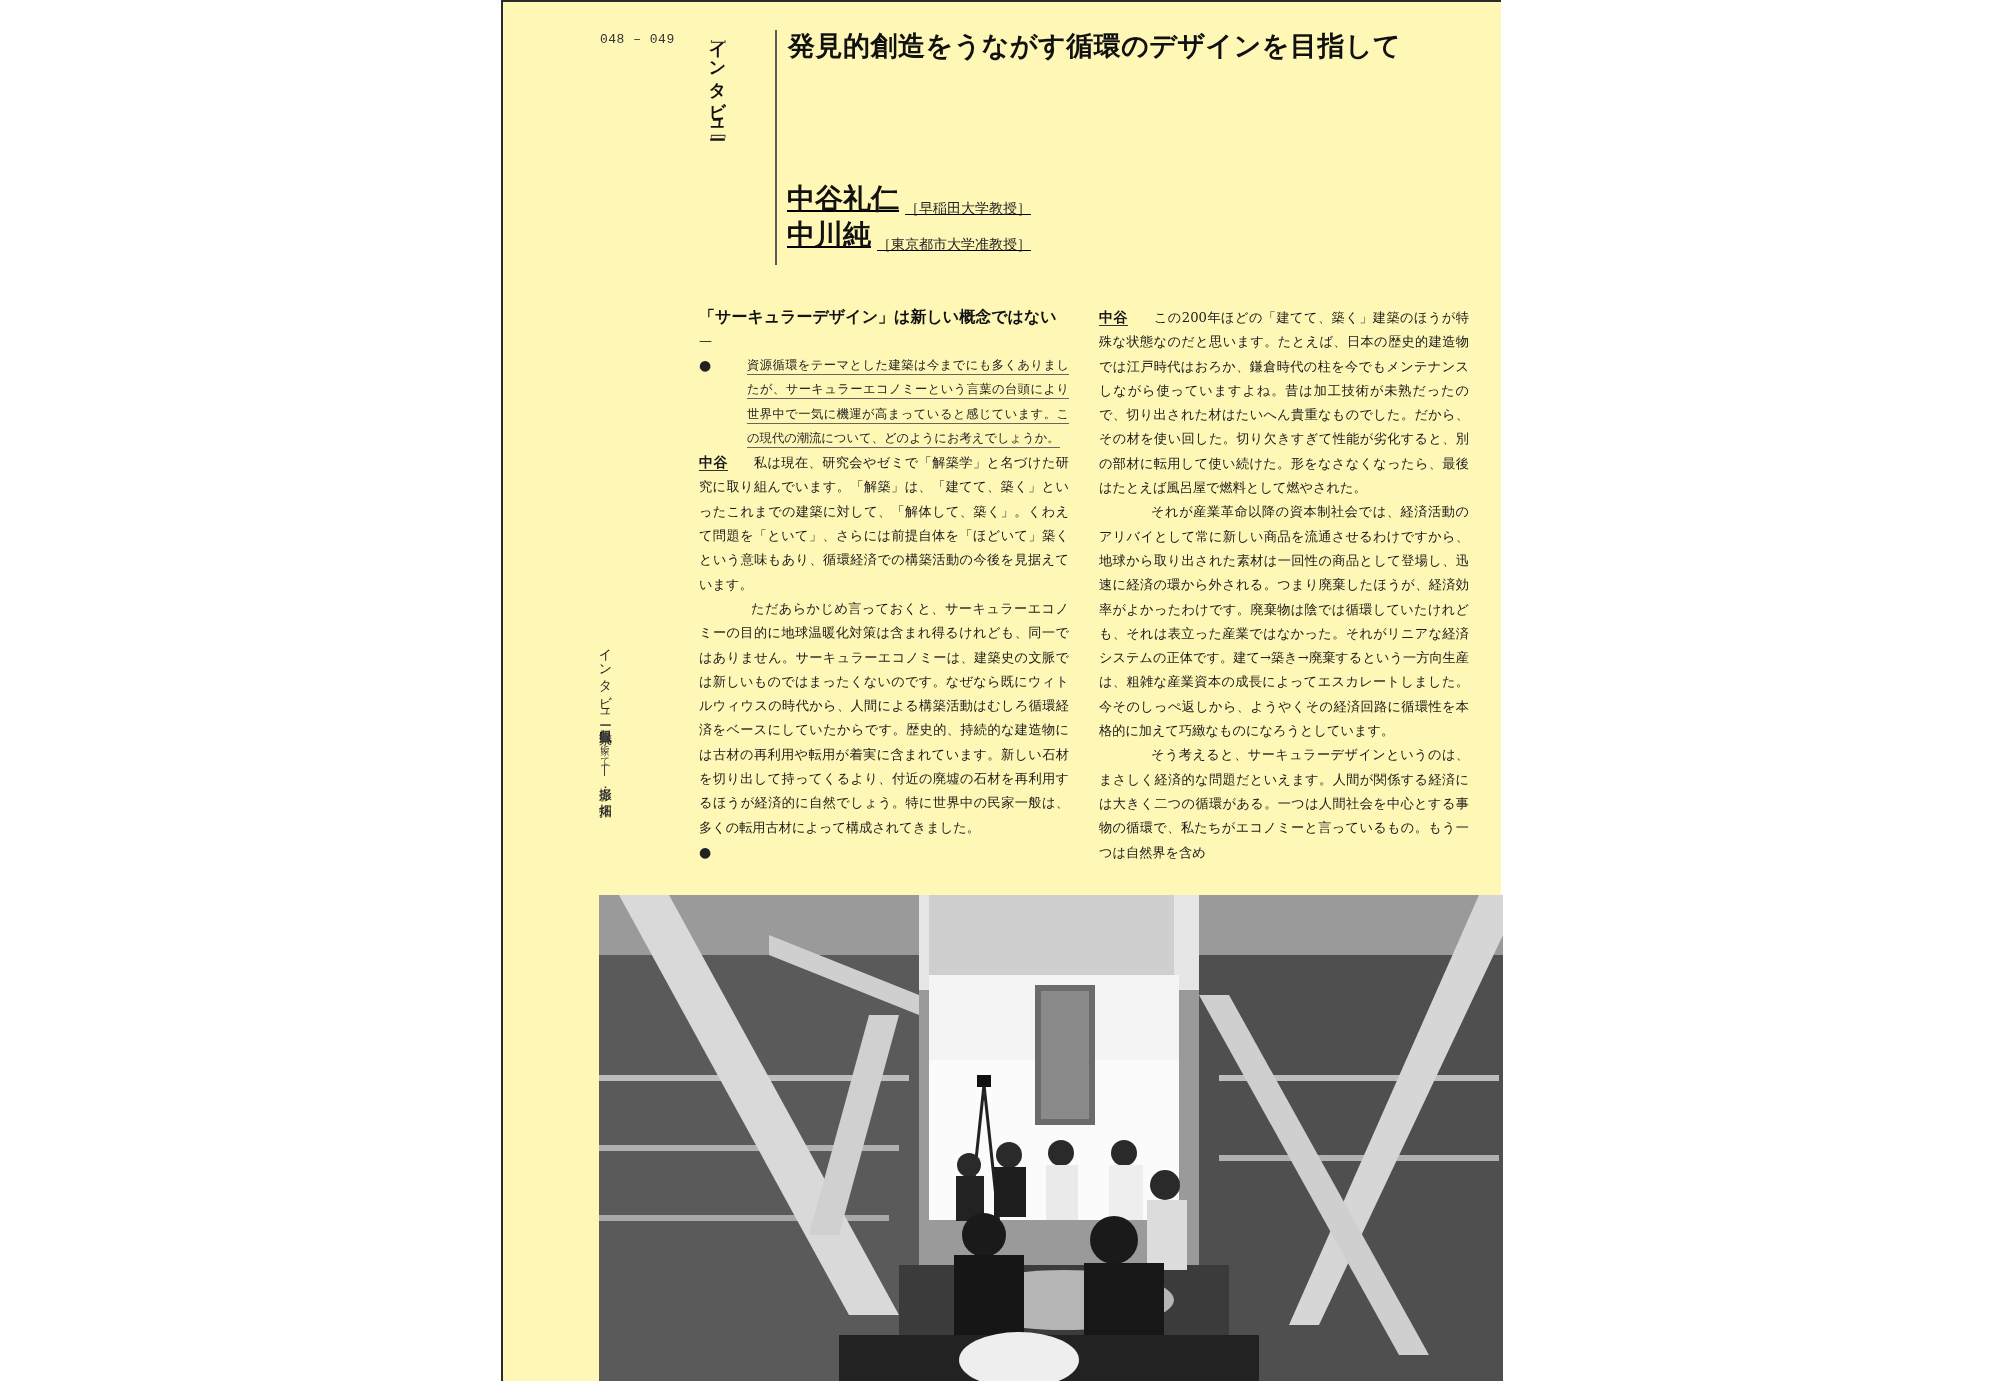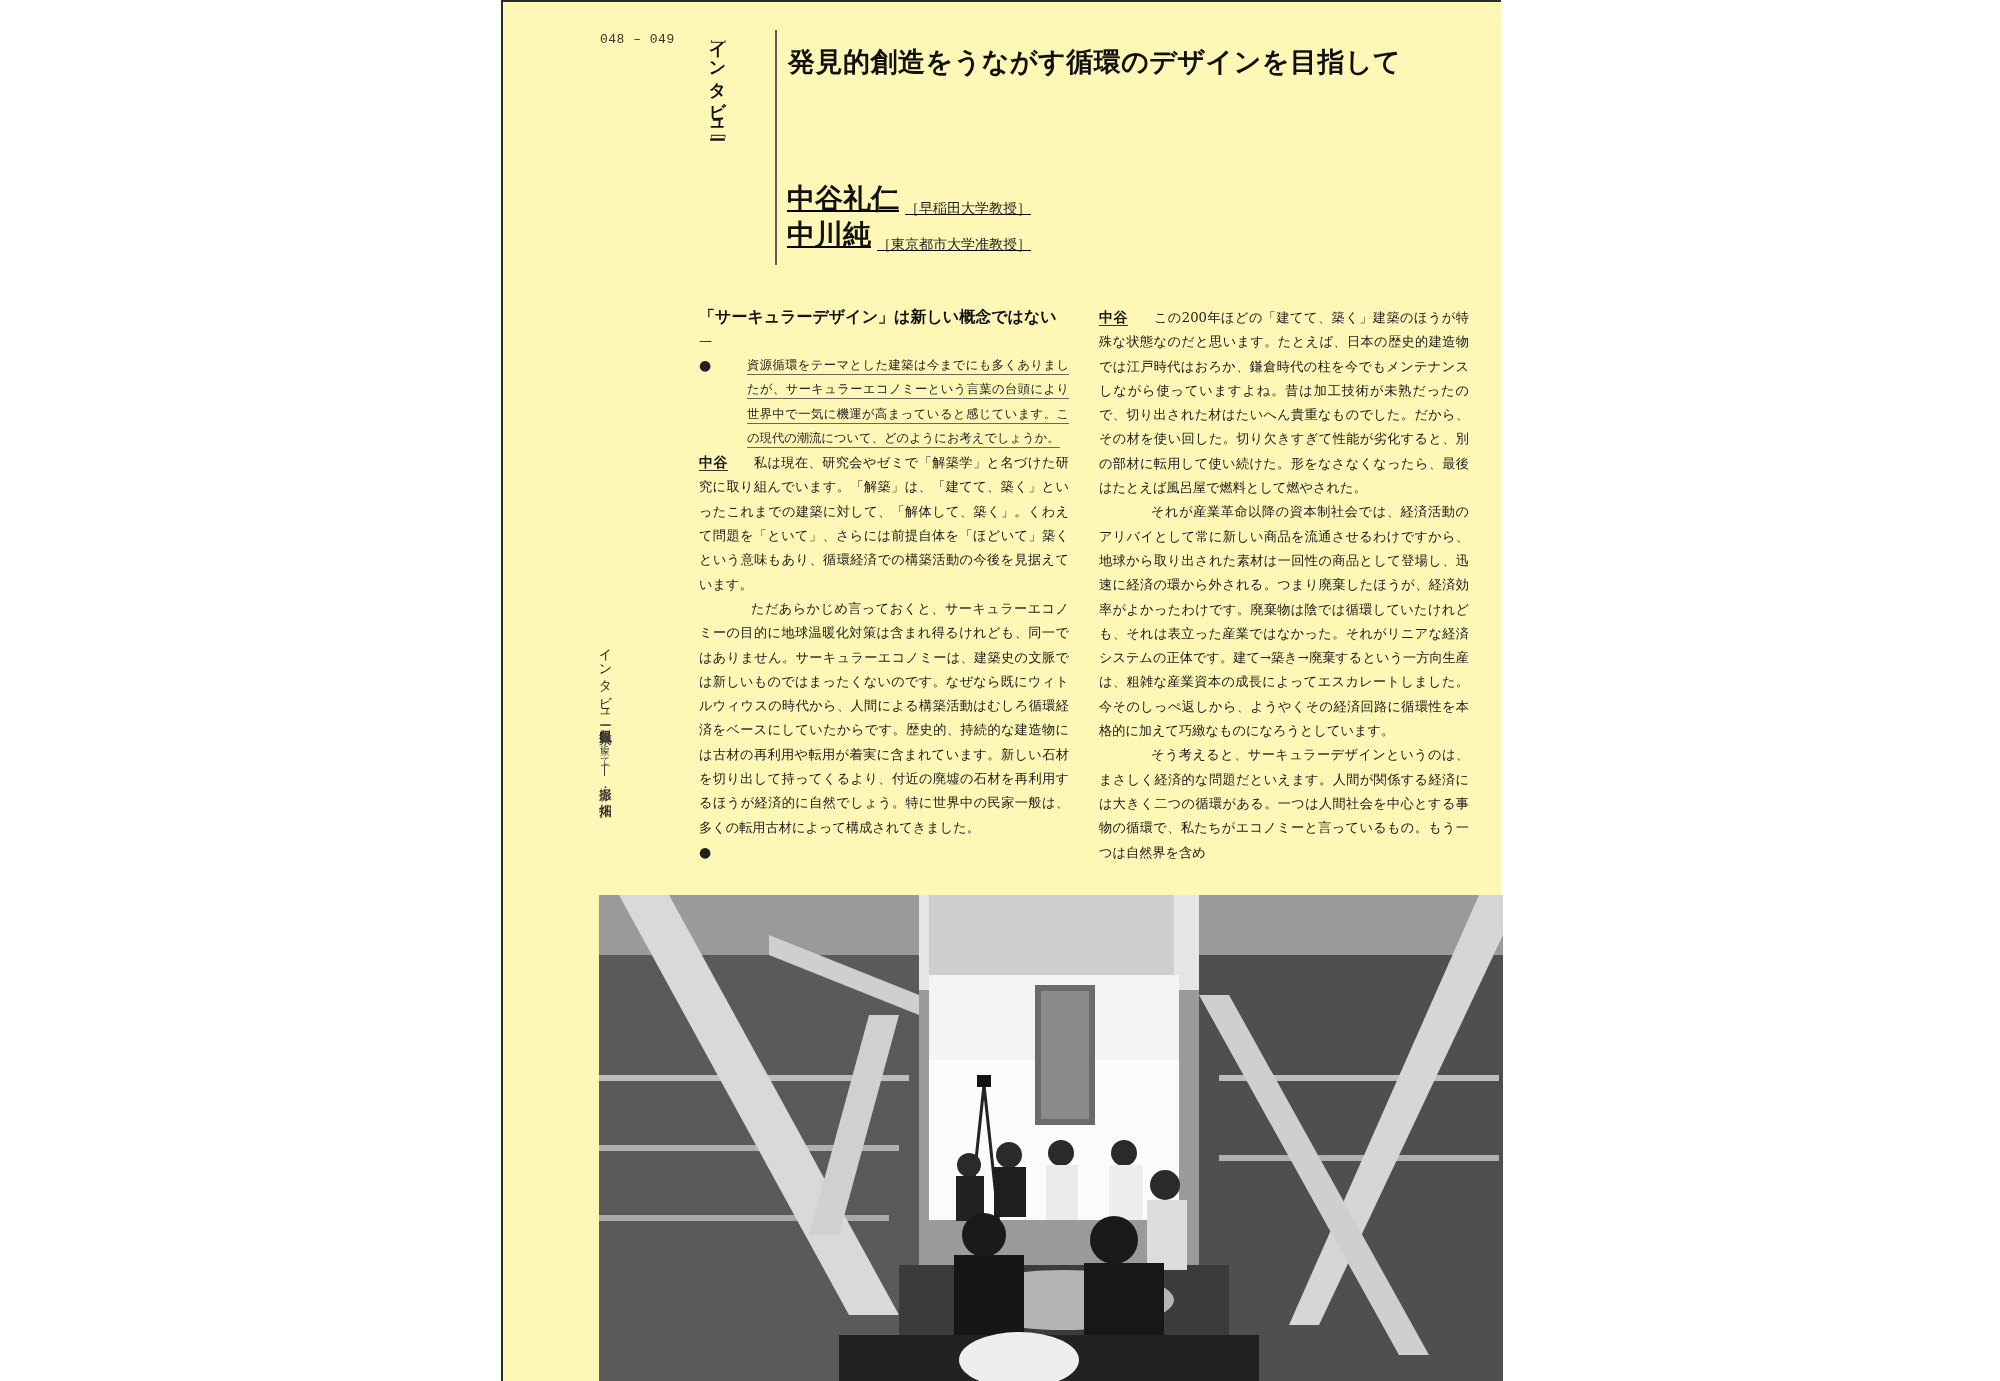--- a/index.html
+++ b/index.html
@@ -8,21 +8,21 @@
       position: absolute; left: 501px; top: 0; width: 1000px; height: 1381px;
       background: #fff7b6; border-left: 2px solid #2b2b2b; border-top: 2px solid #2b2b2b; box-sizing: border-box;
     }
     .folio { position: absolute; left: 97px; top: 30px; font-size: 13px; color: #333; letter-spacing: 0.5px; font-family: Liberation Mono, monospace; }
     .category {
       position: absolute; left: 204px; top: 26px; writing-mode: vertical-rl; font-size: 17px; font-weight: bold; color: #111;
       font-family: "DejaVu Sans", sans-serif; letter-spacing: 1px;
     }
     .category .br { font-weight: normal; color: #444; }
     .vline { position: absolute; left: 272px; top: 28px; width: 2px; height: 235px; background: #5a5a5a; }
-    .title { position: absolute; left: 285px; top: 26px; font-size: 27px; font-weight: bold; color: #111; letter-spacing: 0.5px; font-family: "DejaVu Sans", sans-serif; margin-top: 16px; }
+    .title { position: absolute; left: 285px; top: 26px; font-size: 27px; font-weight: bold; color: #111; letter-spacing: 0.5px; font-family: "DejaVu Sans", sans-serif; }
     .authors { position: absolute; left: 284px; top: 180px; }
     .author { display: flex; align-items: flex-end; height: 36px; text-decoration: underline; }
     .author .name { font-size: 28px; font-weight: bold; color: #111; font-family: "DejaVu Sans", sans-serif; }
     .author .aff { font-size: 14px; color: #222; margin-left: 6px; font-family: "DejaVu Sans", sans-serif; }
     .col { position: absolute; top: 303px; width: 370px; font-size: 13.2px; line-height: 24.3px; color: #1a1a1a; font-family: "DejaVu Serif", serif; text-align: justify; }
     .col-left { left: 196px; }
     .col-right { left: 596px; }
     .section-head { font-family: "DejaVu Sans", sans-serif; font-weight: bold; font-size: 16px; line-height: 24px; color: #111; }
     .dash { font-family: "DejaVu Sans", sans-serif; font-size: 13px; line-height: 24px; }
     .q { display: flex; font-family: "DejaVu Sans", sans-serif; font-size: 12.3px; line-height: 24.3px; color: #222; }

